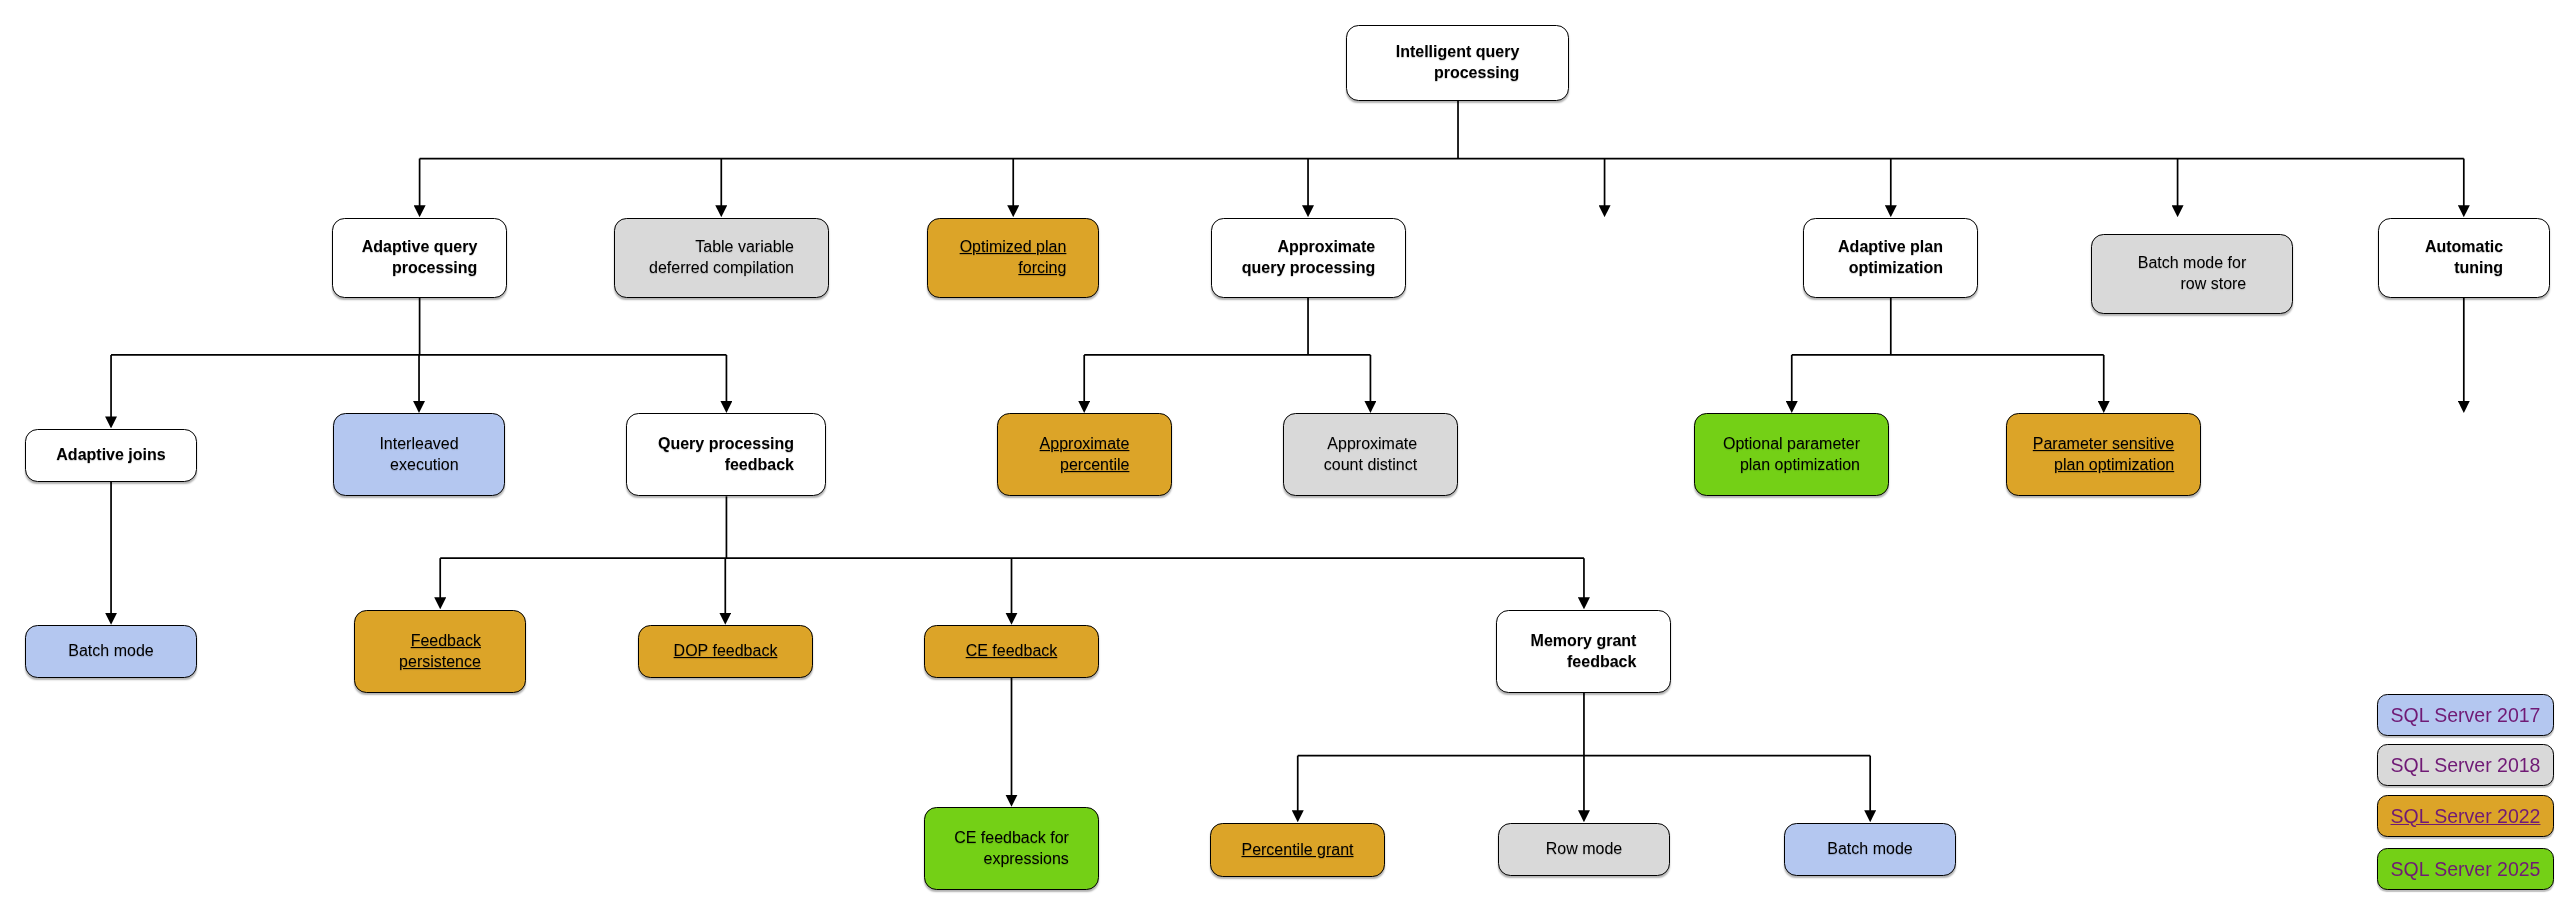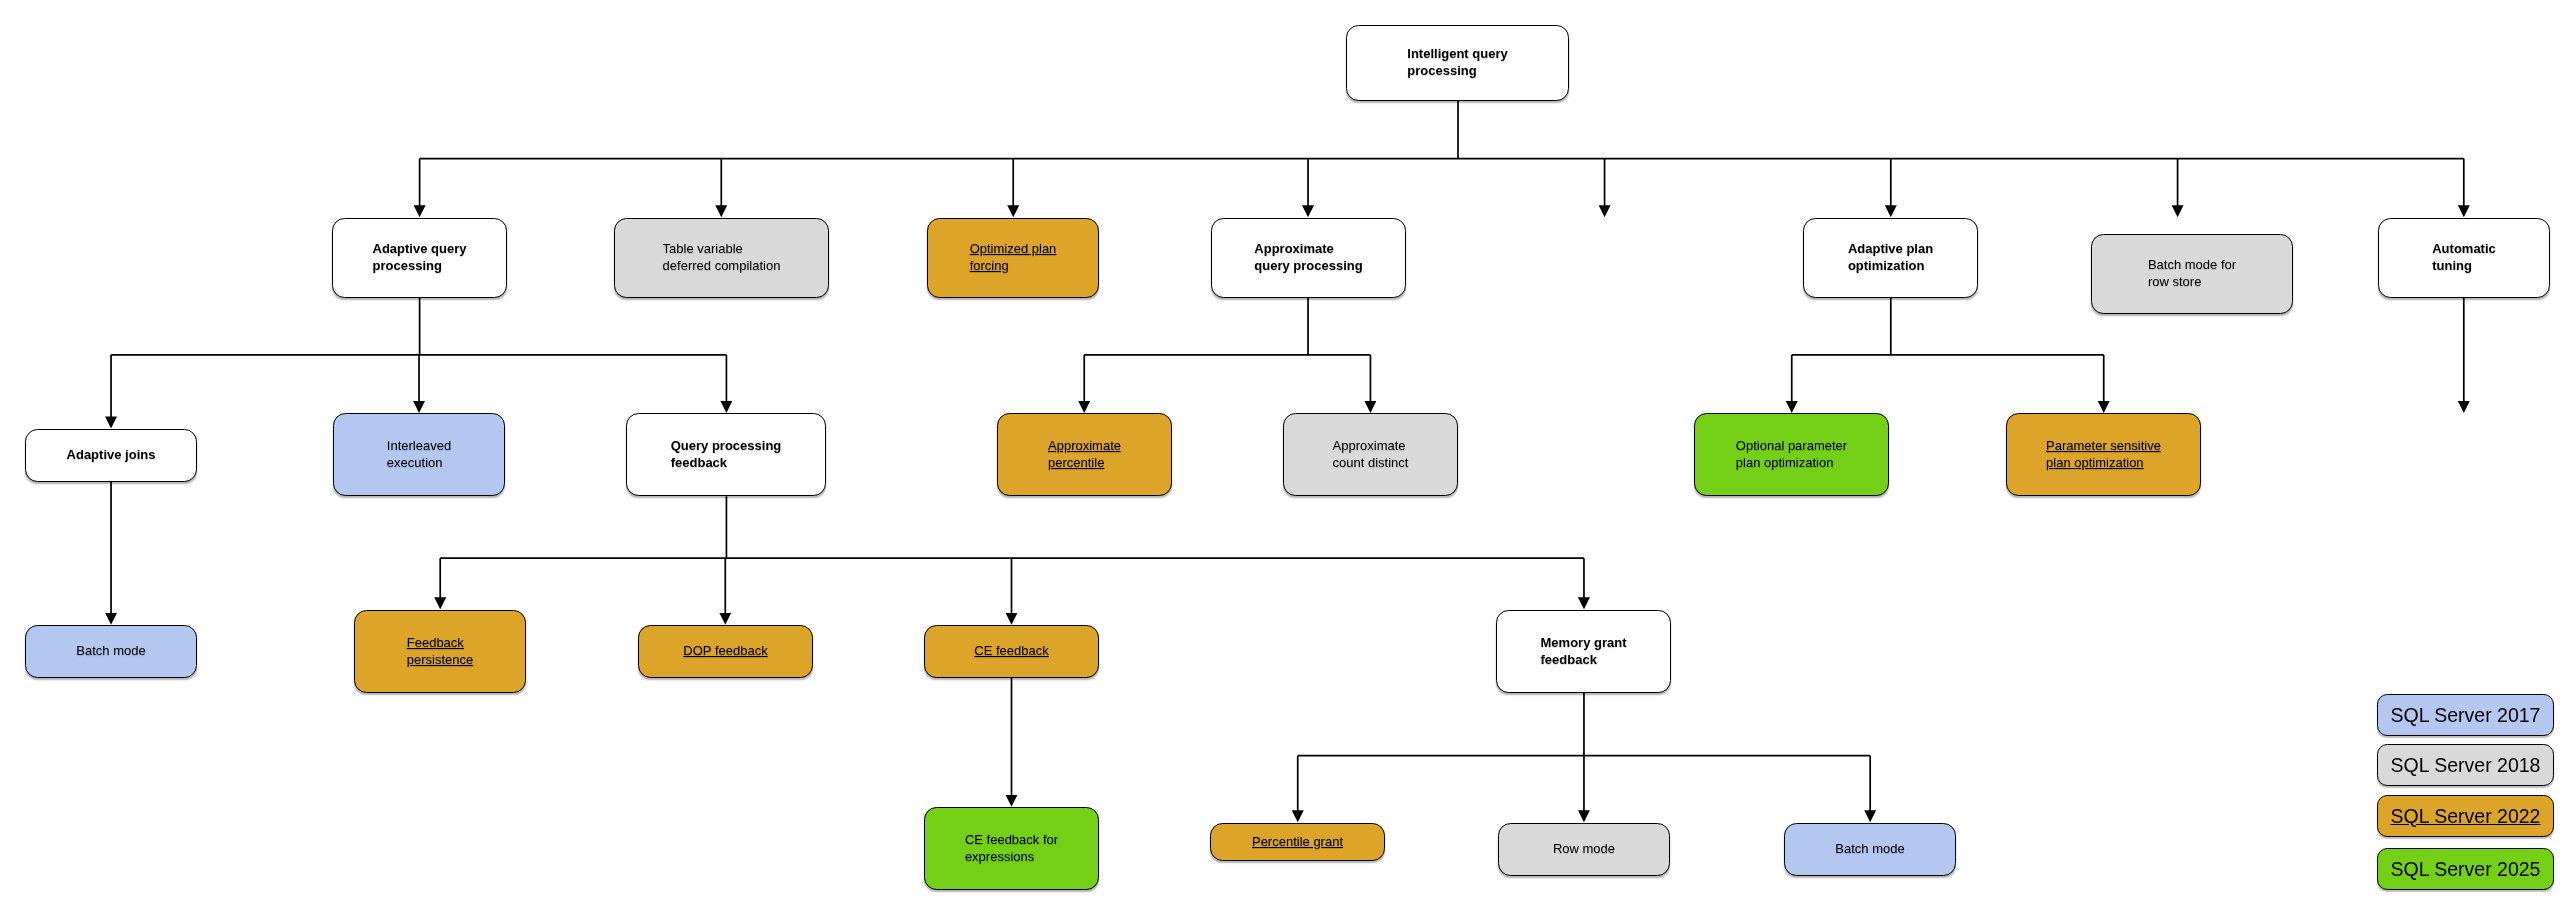--- a/index.html
+++ b/index.html
@@ -8,44 +8,44 @@
     width:2576px;height:916px;
     background:#ffffff;
     font-family:"Liberation Sans", sans-serif;
     overflow:hidden;
   }
   svg.wires{position:absolute;left:0;top:0;width:2576px;height:916px;}
   .node{
     position:absolute;
     box-sizing:border-box;
     display:flex;align-items:center;justify-content:center;
-    text-align:left;
+    text-align:right;
     border:1.7px solid #000;
     border-radius:12.6px;
-    font-size:13px;
+    font-size:16px;
     line-height:1.3;
     color:#000;
     white-space:pre-line;
     padding:2.3px 4.6px;
     box-shadow:0 2.3px 1.7px -0.6px rgba(0,0,0,.30);
     text-shadow:0 1.1px 1.1px rgba(0,0,0,.18);
   }
   .cat{background:#ffffff;font-weight:bold;}
   .v-2017{background:var(--c-2017,#b4c7f0);}
   .v-2019{background:var(--c-2019,#d9d9d9);}
   .v-2022{background:var(--c-2022,#dca428);text-decoration:underline;}
   .v-2025{background:var(--c-2025,#74d016);}
   .legend-item{
     position:absolute;
     box-sizing:border-box;
     display:flex;align-items:center;justify-content:center;
     border:1.7px solid #000;
     border-radius:10.3px;
     font-size:19.5px;
-    color:#000000;
+    color:#701a75;
     white-space:nowrap;
     box-shadow:0 1.7px 1.1px -0.6px rgba(0,0,0,.25);
   }
 </style>
 </head>
 <body>
 
 <div class="canvas">
 
   <svg class="wires" viewBox="0 0 4500 1600" xmlns="http://www.w3.org/2000/svg">
@@ -139,21 +139,21 @@
   <div class="node v-2017" style="left:25px;top:625px;width:172px;height:53px">Batch mode</div>
   <div class="node v-2022" style="left:354px;top:610px;width:172px;height:83px">Feedback
 persistence</div>
   <div class="node v-2022" style="left:638px;top:625px;width:175px;height:53px">DOP feedback</div>
   <div class="node v-2022" style="left:924px;top:625px;width:175px;height:53px">CE feedback</div>
   <div class="node cat" style="left:1496px;top:610px;width:175px;height:83px">Memory grant
 feedback</div>
 
   <div class="node v-2025" style="left:924px;top:807px;width:175px;height:83px">CE feedback for
 expressions</div>
-  <div class="node v-2022" style="left:1210px;top:823px;width:175px;height:38px">Percentile grant</div>
+  <div class="node v-2022" style="left:1210px;top:823px;width:175px;height:54px">Percentile grant</div>
   <div class="node v-2019" style="left:1498px;top:823px;width:172px;height:53px">Row mode</div>
   <div class="node v-2017" style="left:1784px;top:823px;width:172px;height:53px">Batch mode</div>
 
   <div class="legend-item v-2017" style="left:2377px;top:694px;width:177px;height:42px">SQL Server 2017</div>
   <div class="legend-item v-2019" style="left:2377px;top:744px;width:177px;height:42px">SQL Server 2018</div>
   <div class="legend-item v-2022" style="left:2377px;top:795px;width:177px;height:42px">SQL Server 2022</div>
   <div class="legend-item v-2025" style="left:2377px;top:848px;width:177px;height:42px">SQL Server 2025</div>
 
 </div>
 

